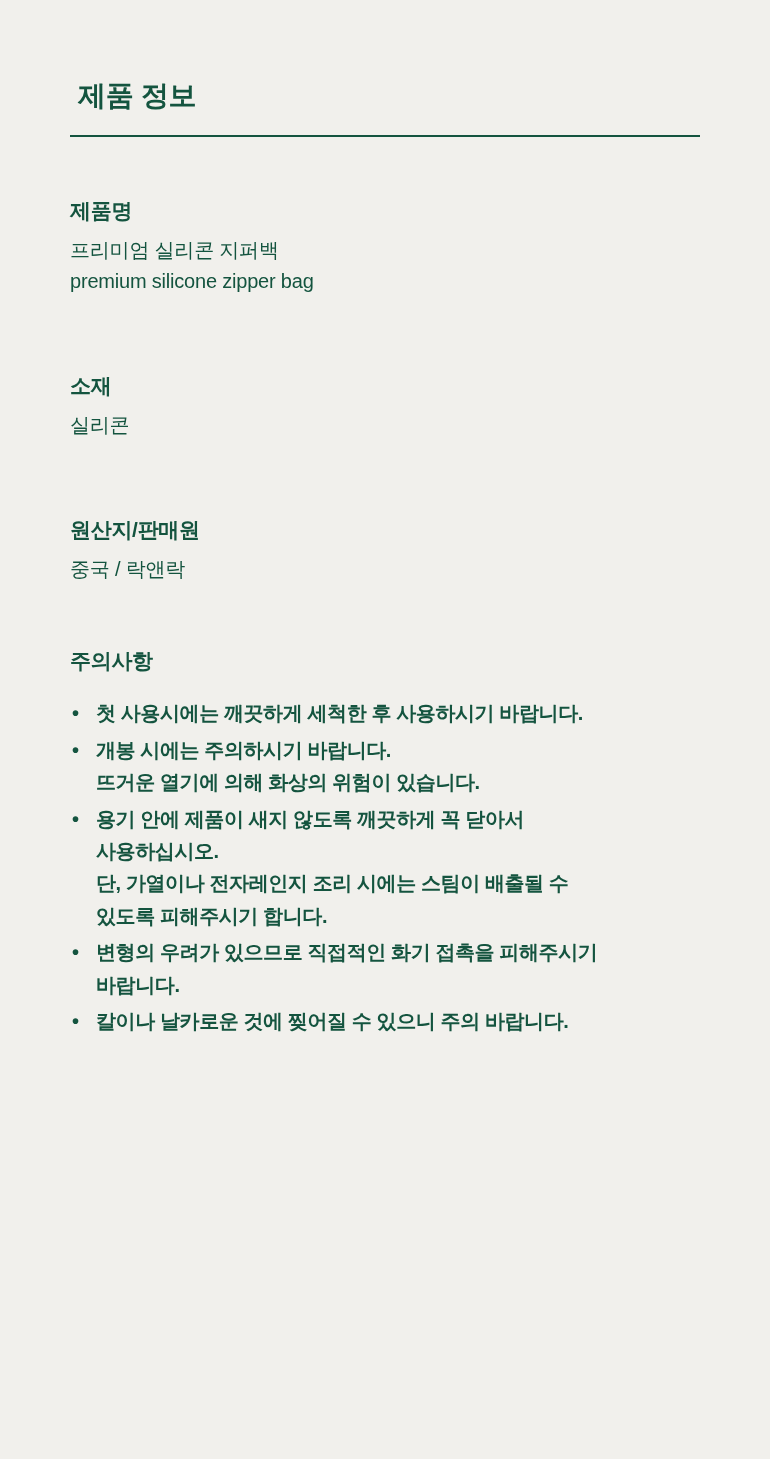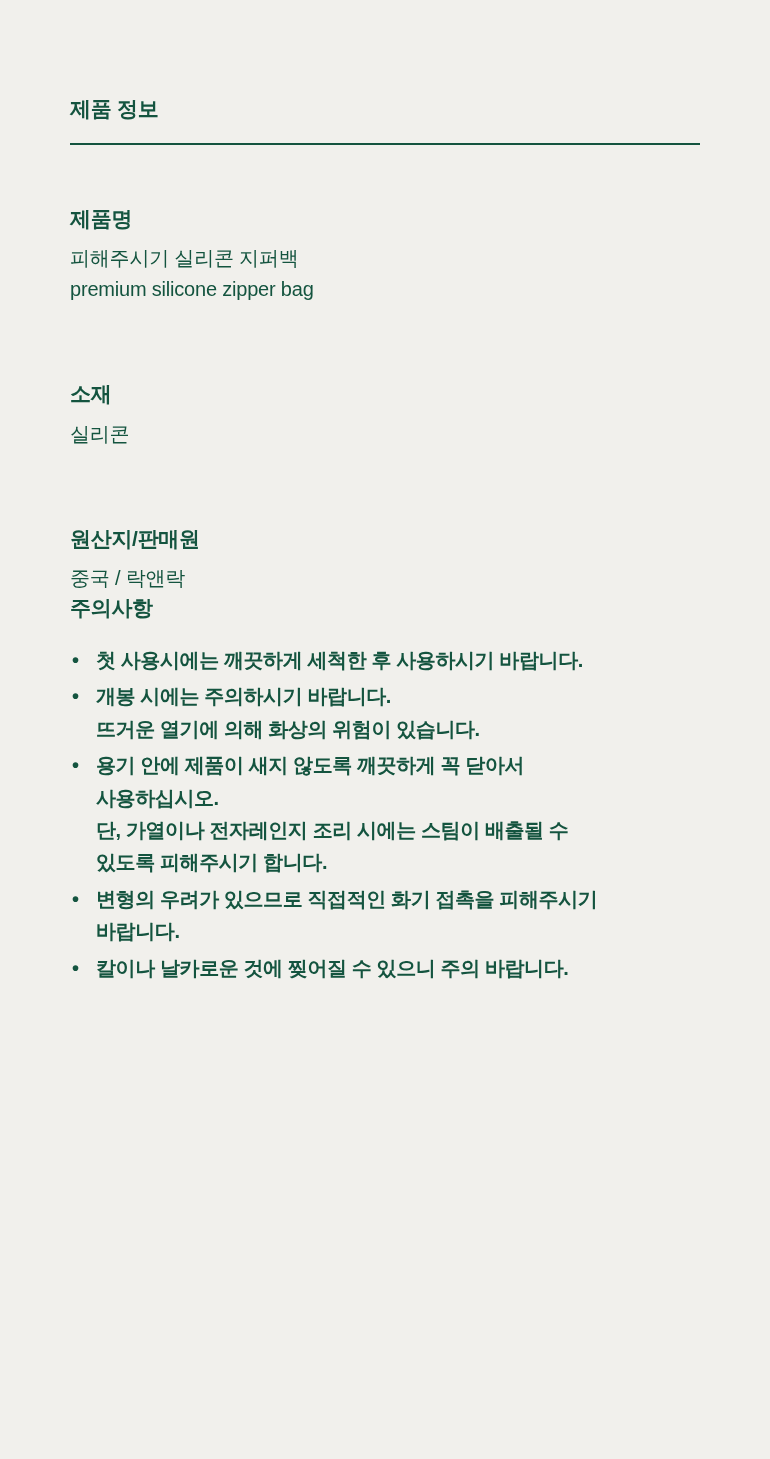--- a/index.html
+++ b/index.html
@@ -16,26 +16,26 @@
   }
   .page {
     position: relative;
     width: 770px;
     height: 1459px;
     background: #f1f0ec;
     box-sizing: border-box;
     padding: 0 70px;
   }
   .section-title {
-    font-size: 21px;
+    font-size: 28px;
     font-weight: bold;
     color: #14543f;
     letter-spacing: -0.3px;
-    padding-top: 96px;
-    margin: 0;
+    padding-top: 71px;
+    margin: 8px;
     line-height: 1.2;
   }
   .rule {
     margin-top: 22px;
     border: 0;
     border-top: 2px solid #14543f;
     width: 630px;
   }
   .spec-block {
     margin-top: 60px;
@@ -57,20 +57,21 @@
     margin-top: 11px;
   }
   .spec-value .line {
     display: block;
   }
   .notice-label {
     font-size: 21px;
     font-weight: bold;
     color: #14543f;
     letter-spacing: -0.3px;
+    margin-top: 62px;
   }
   .notice-list {
     list-style: none;
     margin: 22px 0 0 0;
     padding: 0;
   }
   .notice-item {
     position: relative;
     padding-left: 26px;
     font-size: 20px;
@@ -95,21 +96,21 @@
 <body>
 
 <div class="page">
 
   <h1 class="section-title">제품 정보</h1>
   <hr class="rule">
 
   <div class="spec-block">
     <div class="spec-label">제품명</div>
     <div class="spec-value">
-      <span class="line">피해주시기 실리콘 지퍼백</span>
+      <span class="line">프리미엄 실리콘 지퍼백</span>
       <span class="line">premium silicone zipper bag</span>
     </div>
   </div>
 
   <div class="spec-block second">
     <div class="spec-label">소재</div>
     <div class="spec-value">
       <span class="line">실리콘</span>
     </div>
   </div>

